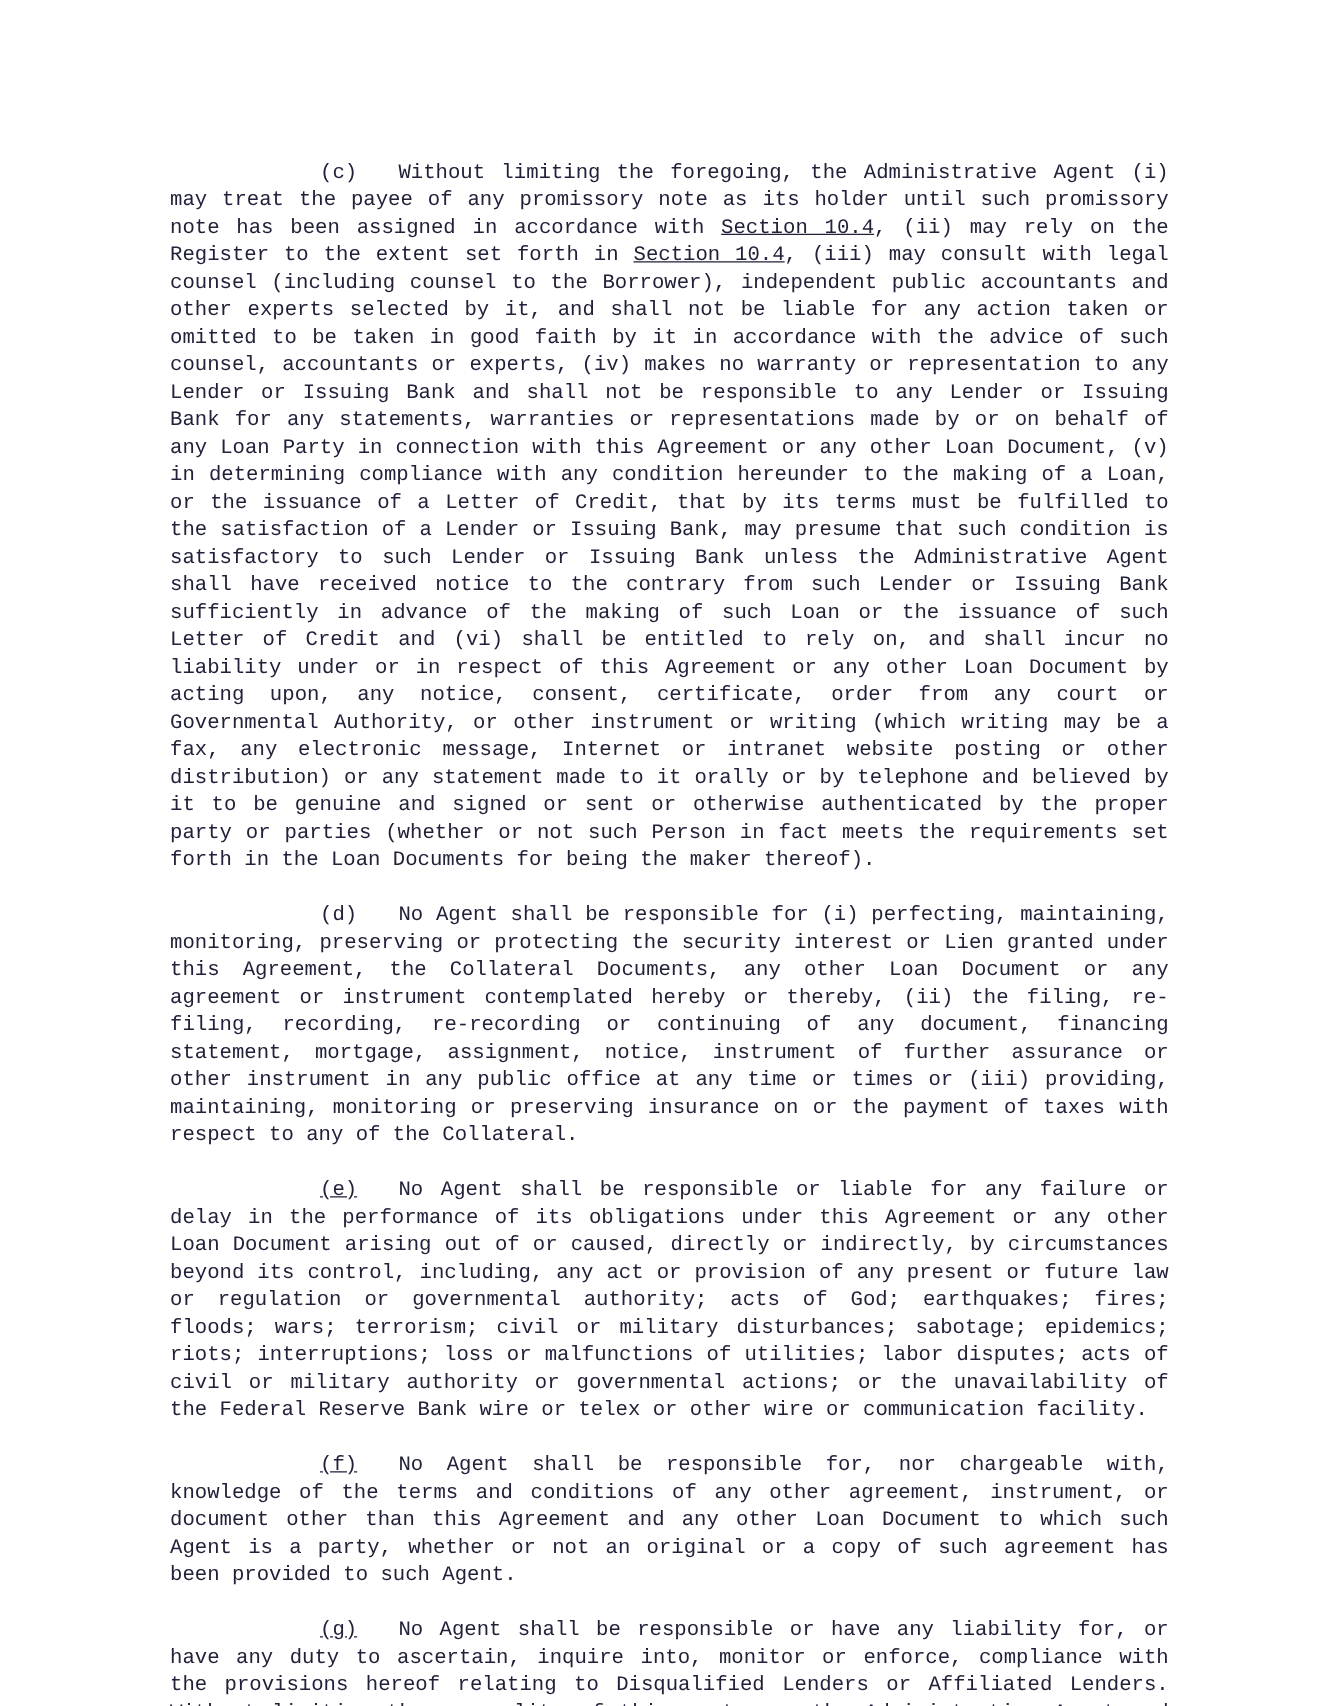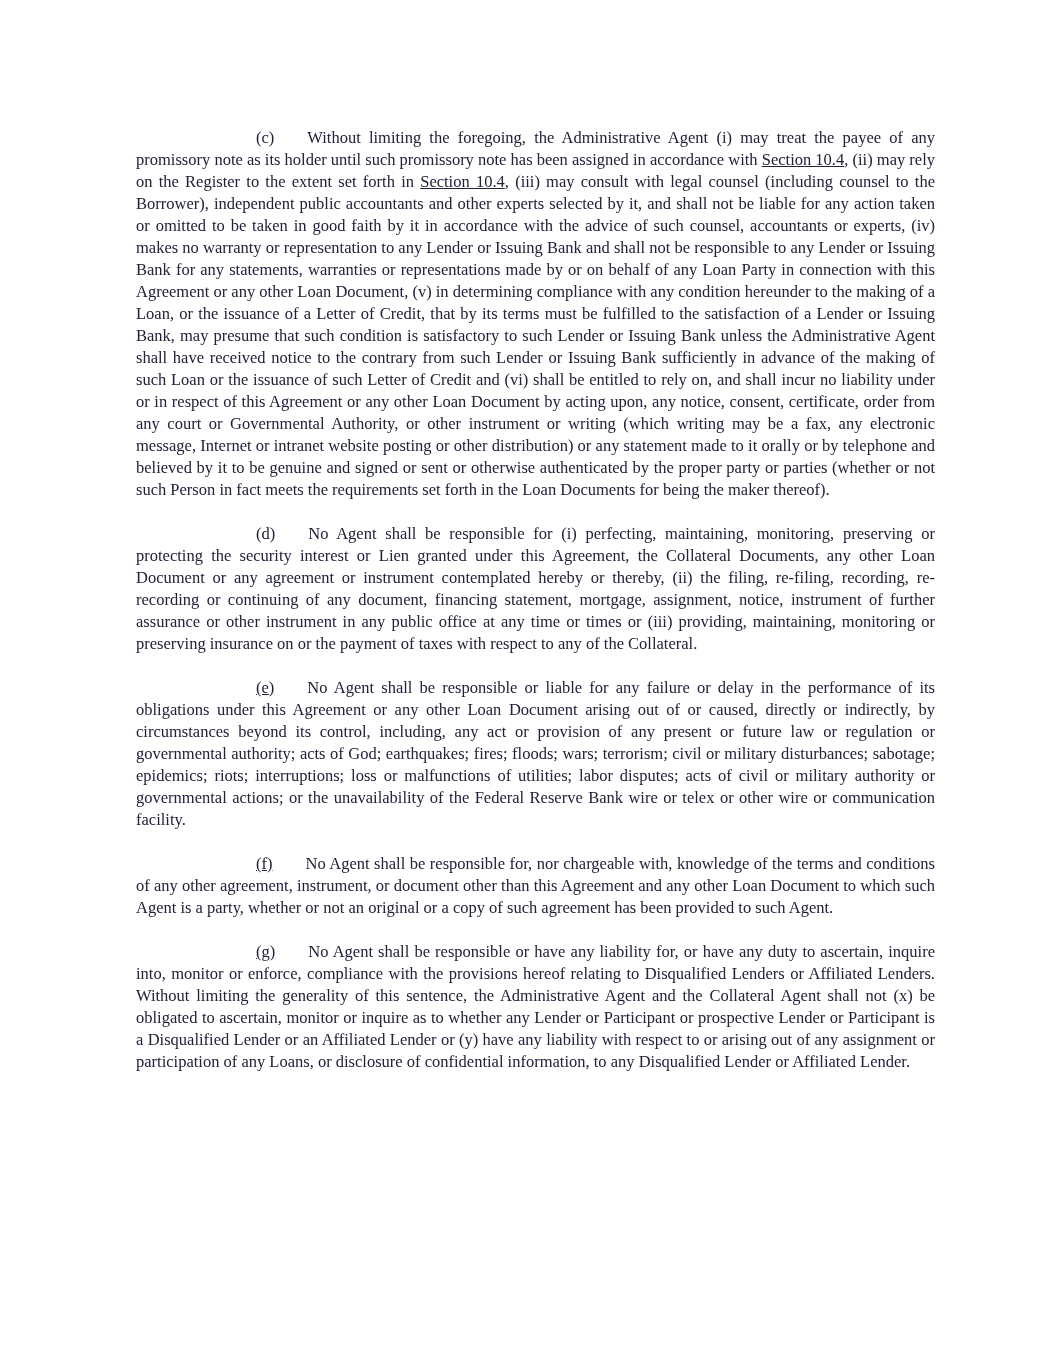--- a/index.html
+++ b/index.html
@@ -7,21 +7,21 @@
     padding: 0;
     background: #ffffff;
   }
   .page {
     position: relative;
     width: 1055px;
     height: 1365px;
     box-sizing: border-box;
     background: #ffffff;
     padding: 127px 120px 2px 136px;
-    font-family: Liberation Serif, serif;
+    font-family: Liberation Mono, monospace;
     font-size: 16.5px;
     line-height: 22px;
     color: #21213a;
     text-align: justify;
     overflow: hidden;
   }
   .para {
     margin: 0 0 22px 0;
     text-indent: 120px;
   }

